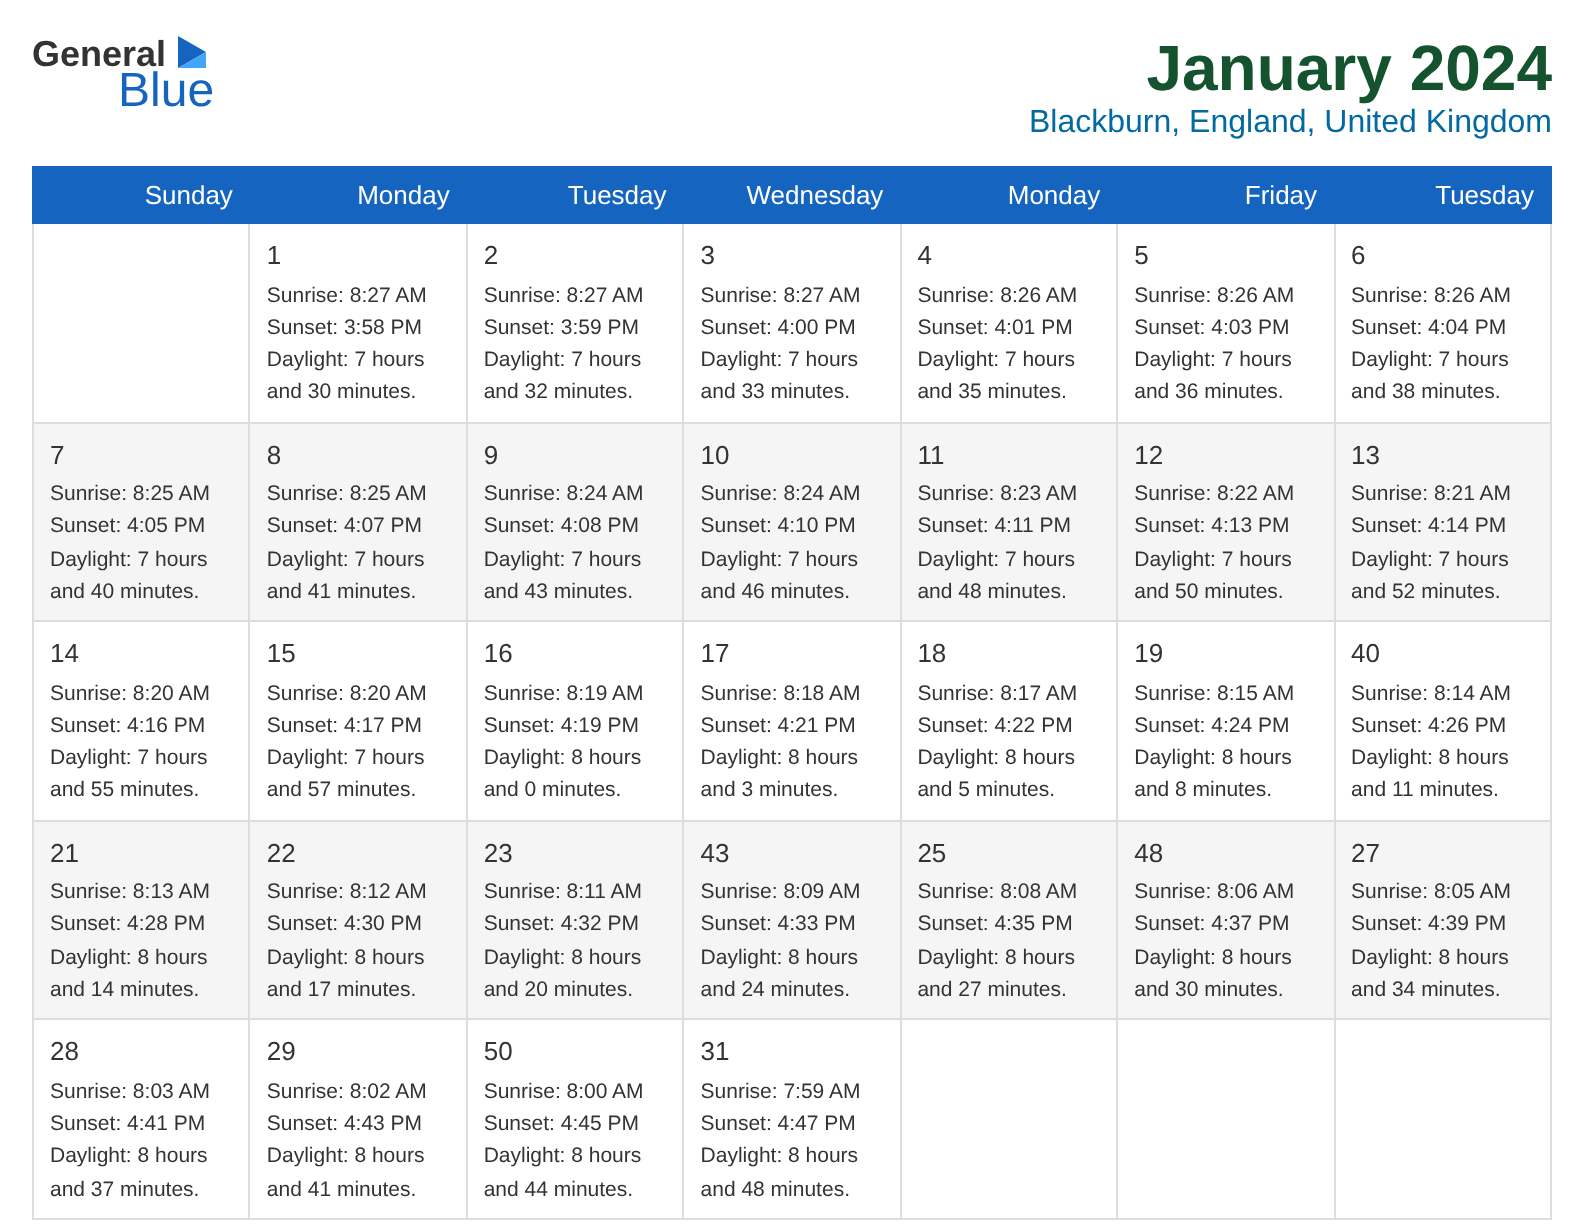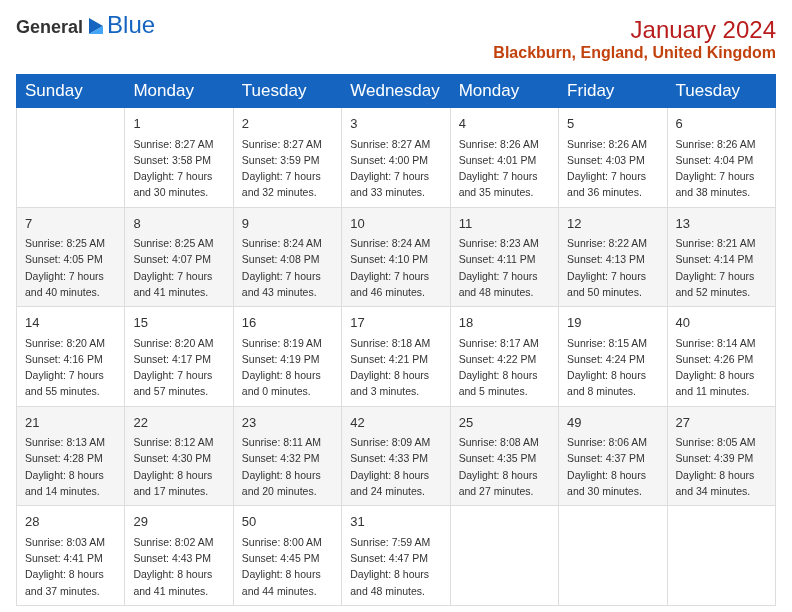--- a/index.html
+++ b/index.html
@@ -30,40 +30,40 @@
     .logo-text-blue {
       font-size: 24px;
       font-weight: normal;
       color: #1565c0;
       line-height: 1;
     }
     .title-area {
       text-align: right;
     }
     .month-title {
-      font-size: 24px;
-      font-weight: normal;
-      color: #b91c1c;
+      font-size: 32px;
+      font-weight: bold;
+      color: #14532d;
     }
     .location-title {
       font-size: 16px;
-      color: #c2410c;
-      font-weight: bold;
+      color: #0369a1;
+      font-weight: normal;
     }
     table {
       width: 100%;
       border-collapse: collapse;
       font-size: 11px;
     }
     thead th {
       background-color: #1565c0;
       color: #fff;
       padding: 6px 8px;
-      text-align: left;
-      font-size: 17px;
+      text-align: right;
+      font-size: 13px;
       font-weight: normal;
       border: 1px solid #1565c0;
     }
     tbody tr {
       border-bottom: 1px solid #ccc;
     }
     tbody td {
       vertical-align: top;
       padding: 6px 8px;
       border: 1px solid #ddd;
@@ -86,21 +86,21 @@
     }
     tr:nth-child(even) td {
       background: #f5f5f5;
     }
   </style>
 </head>
 <body>
 
 <div class="header-area">
   <div class="logo">
-    <div style="display:flex;flex-direction:row;align-items:center">
+    <div style="display:flex;flex-direction:column;align-items:flex-end">
       <div style="display:flex;align-items:center">
         <span class="logo-text-general">General</span>
         <svg width="22" height="22" viewBox="0 0 22 22" style="margin-left:2px">
           <polygon points="4,18 18,10 4,2" fill="#1565c0"></polygon>
           <polygon points="4,18 18,10 18,18" fill="#42a5f5"></polygon>
         </svg>
       </div>
       <span class="logo-text-blue" style="margin-top:-4px">Blue</span>
     </div>
   </div>
@@ -217,29 +217,29 @@
         </td>
         <td>
           <div class="date-num">22</div>
         <div class="cell-info">Sunrise: 8:12 AM<br>Sunset: 4:30 PM<br>Daylight: 8 hours and 17 minutes.</div>
         </td>
         <td>
           <div class="date-num">23</div>
         <div class="cell-info">Sunrise: 8:11 AM<br>Sunset: 4:32 PM<br>Daylight: 8 hours and 20 minutes.</div>
         </td>
         <td>
-          <div class="date-num">42</div>
+          <div class="date-num">43</div>
         <div class="cell-info">Sunrise: 8:09 AM<br>Sunset: 4:33 PM<br>Daylight: 8 hours and 24 minutes.</div>
         </td>
         <td>
           <div class="date-num">25</div>
         <div class="cell-info">Sunrise: 8:08 AM<br>Sunset: 4:35 PM<br>Daylight: 8 hours and 27 minutes.</div>
         </td>
         <td>
-          <div class="date-num">49</div>
+          <div class="date-num">48</div>
         <div class="cell-info">Sunrise: 8:06 AM<br>Sunset: 4:37 PM<br>Daylight: 8 hours and 30 minutes.</div>
         </td>
         <td>
           <div class="date-num">27</div>
         <div class="cell-info">Sunrise: 8:05 AM<br>Sunset: 4:39 PM<br>Daylight: 8 hours and 34 minutes.</div>
         </td>
       </tr>
       <tr>
         <td>
           <div class="date-num">28</div>

